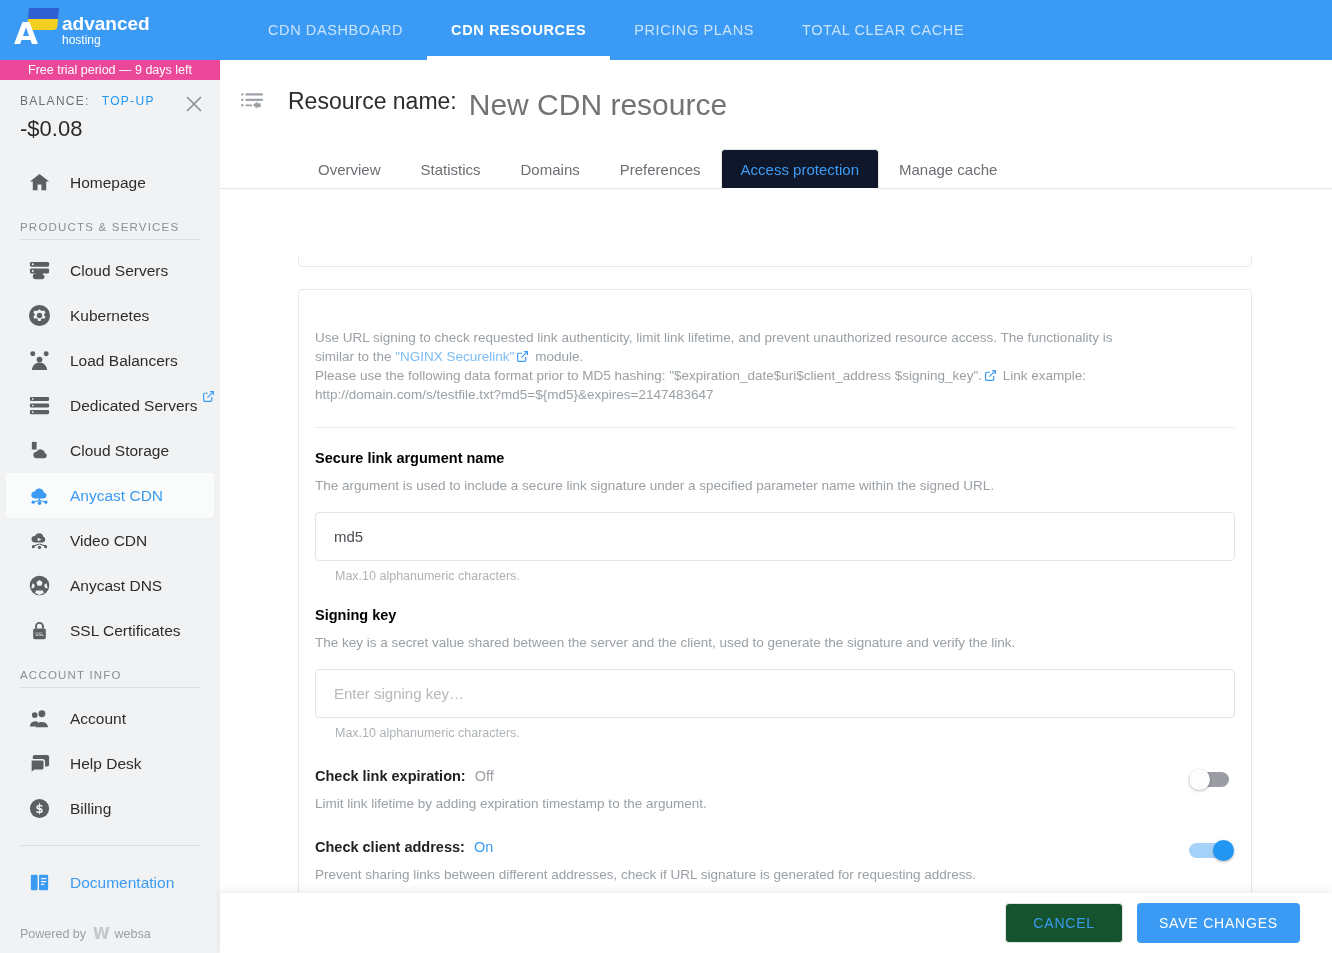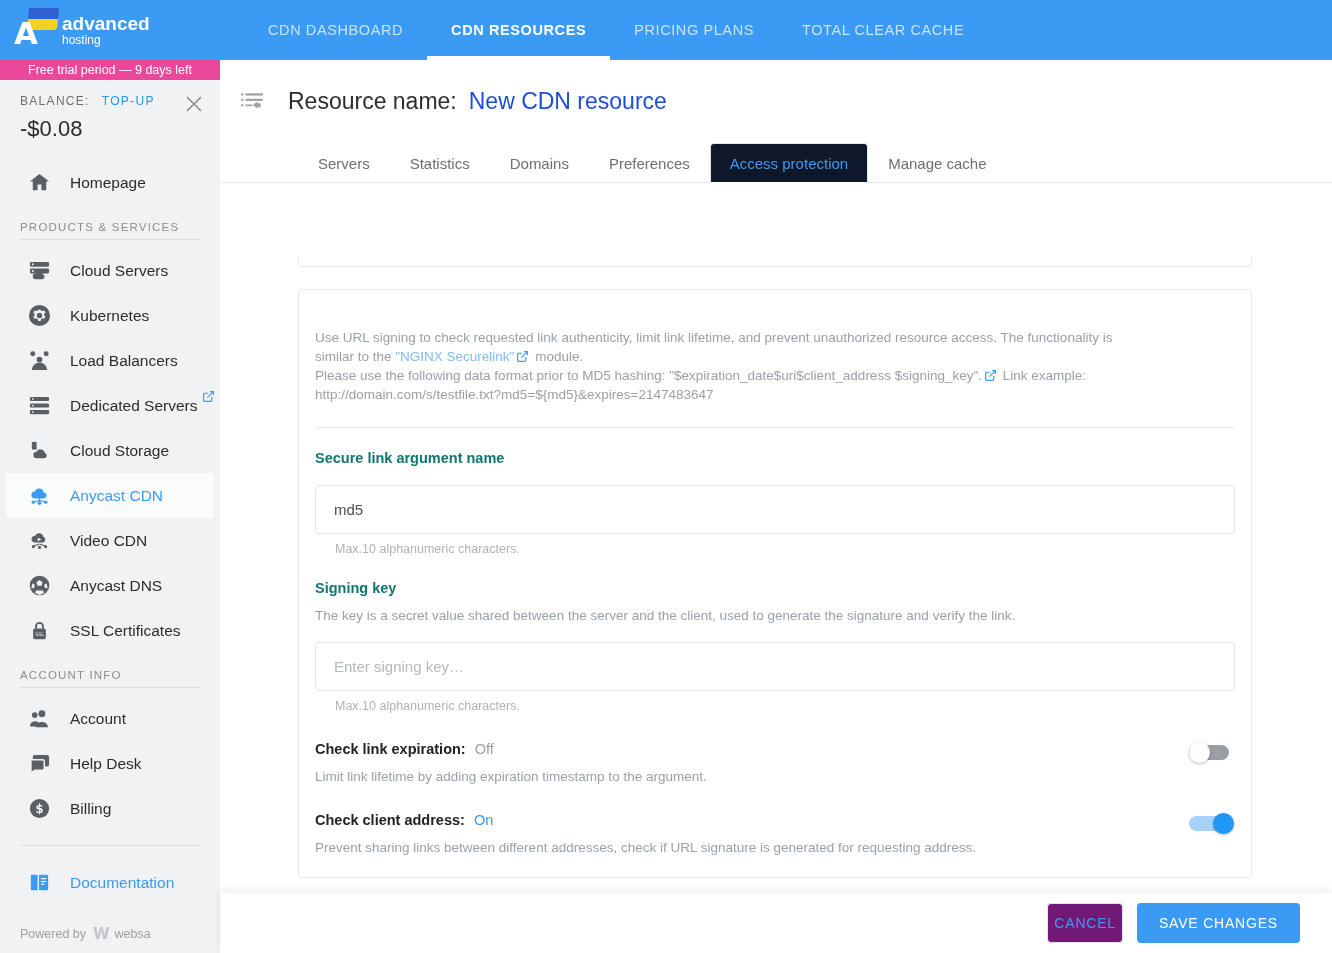--- a/index.html
+++ b/index.html
@@ -147,21 +147,21 @@
     display: flex; 
     padding: 28px 0 0 18px;
   }
   .header-icon {
     width: 28px; height: 28px; color: #9aa0a5;
     display: flex; align-items: center; justify-content: center;
     cursor: pointer; margin-right: 22px;
   }
   .header-icon svg { width: 26px; height: 26px; fill: currentColor; }
   .page-title { font-size: 23px; color: #2d2d2d; }
-  .page-title-value { font-size: 23px; color: #1d4ed8; margin-left: 12px; cursor: pointer; }
+  .page-title-value { font-size: 30px; color: #737373; margin-left: 12px; cursor: pointer; }
 
   .tabs {
     display: flex; align-items: flex-end;
     margin-top: 26px; padding-left: 78px;
     position: relative; height: 41px;
   }
   .tabs::after {
     content: ""; position: absolute; left: 0; right: 0; bottom: 0;
     height: 1px; background: #e4e6e8;
   }
@@ -208,21 +208,21 @@
   .sig-desc a { color: #7cbcf5; text-decoration: none; cursor: pointer; }
   .ext-inline {
     display: inline-block; vertical-align: -2px;
     width: 13px; height: 13px; color: #3b9bf4; margin: 0 2px;
   }
   .ext-inline svg { width: 13px; height: 13px; }
 
   .hr { height: 1px; background: #e9ebed; margin: 22px 0 0 0; }
 
   .field-block { padding-top: 22px; }
-  .field-label { font-size: 14.5px; color: #0f766e; font-weight: bold; }
+  .field-label { font-size: 14.5px; color: #000000; font-weight: bold; }
   .field-hint {
     margin-top: 12px; font-size: 13.5px; color: #9aa0a5;
   }
   .text-input {
     margin-top: 19px; width: 100%; height: 49px;
     border: 1px solid #e2e4e6; border-radius: 4px;
     padding: 0 18px; font-size: 15px; color: #4a4f54;
     font-family: "Liberation Sans", sans-serif;
     background: #ffffff; outline: none;
   }
@@ -267,22 +267,22 @@
     box-shadow: 0 -3px 8px rgba(0,0,0,0.07);
     display: flex; align-items: center; justify-content: flex-end;
     padding-right: 32px; gap: 14px;
   }
   .btn {
     font-size: 14px; letter-spacing: 0.8px; cursor: pointer;
     border-radius: 4px; text-transform: uppercase;
     font-family: "Liberation Sans", sans-serif;
   }
   .btn-cancel {
-    background: #701a75; color: #3b9bf4;
-    border: 1px solid #e2e4e6; padding: 11px 6px;
+    background: #14532d; color: #3b9bf4;
+    border: 1px solid #e2e4e6; padding: 11px 27px;
   }
   .btn-save {
     background: #3b9bf4; color: #ffffff;
     border: none; padding: 12px 22px;
   }
 </style>
 </head>
 <body>
 
 <div class="topbar">
@@ -520,21 +520,21 @@
           <rect x="6" y="14.3" width="6" height="1.6"></rect>
           <path d="M17 11.5 l-4.2 3.3 l4.2 3.3 Z"></path>
           <rect x="15" y="13.2" width="5" height="3.6"></rect>
         </svg>
     </span>
     <span class="page-title">Resource name:</span>
     <span class="page-title-value">New CDN resource</span>
   </div>
 
   <div class="tabs">
-    <div class="tab">Servers</div>
+    <div class="tab">Overview</div>
     <div class="tab">Statistics</div>
     <div class="tab">Domains</div>
     <div class="tab">Preferences</div>
     <div class="tab active">Access protection</div>
     <div class="tab">Manage cache</div>
   </div>
 
   <div class="scroll-area">
 
     <div class="card stub-top"></div>
@@ -553,20 +553,21 @@
               <path d="M15 3h6v6"></path>
               <path d="M10 14L21 3"></path>
             </svg></span><span> Link example:</span><br>
         <span>http://domain.com/s/testfile.txt?md5=${md5}&amp;expires=2147483647</span>
       </div>
 
       <div class="hr"></div>
 
       <div class="field-block">
         <div class="field-label">Secure link argument name</div>
+        <div class="field-hint">The argument is used to include a secure link signature under a specified parameter name within the signed URL.</div>
         <input class="text-input" type="text" value="md5" style="">
         <div class="field-note">Max.10 alphanumeric characters.</div>
       </div>
 
       <div class="field-block" style="padding-top:24px;">
         <div class="field-label">Signing key</div>
         <div class="field-hint">The key is a secret value shared between the server and the client, used to generate the signature and verify the link.</div>
         <input class="text-input" type="text" placeholder="Enter signing key…" style="">
         <div class="field-note">Max.10 alphanumeric characters.</div>
       </div>

